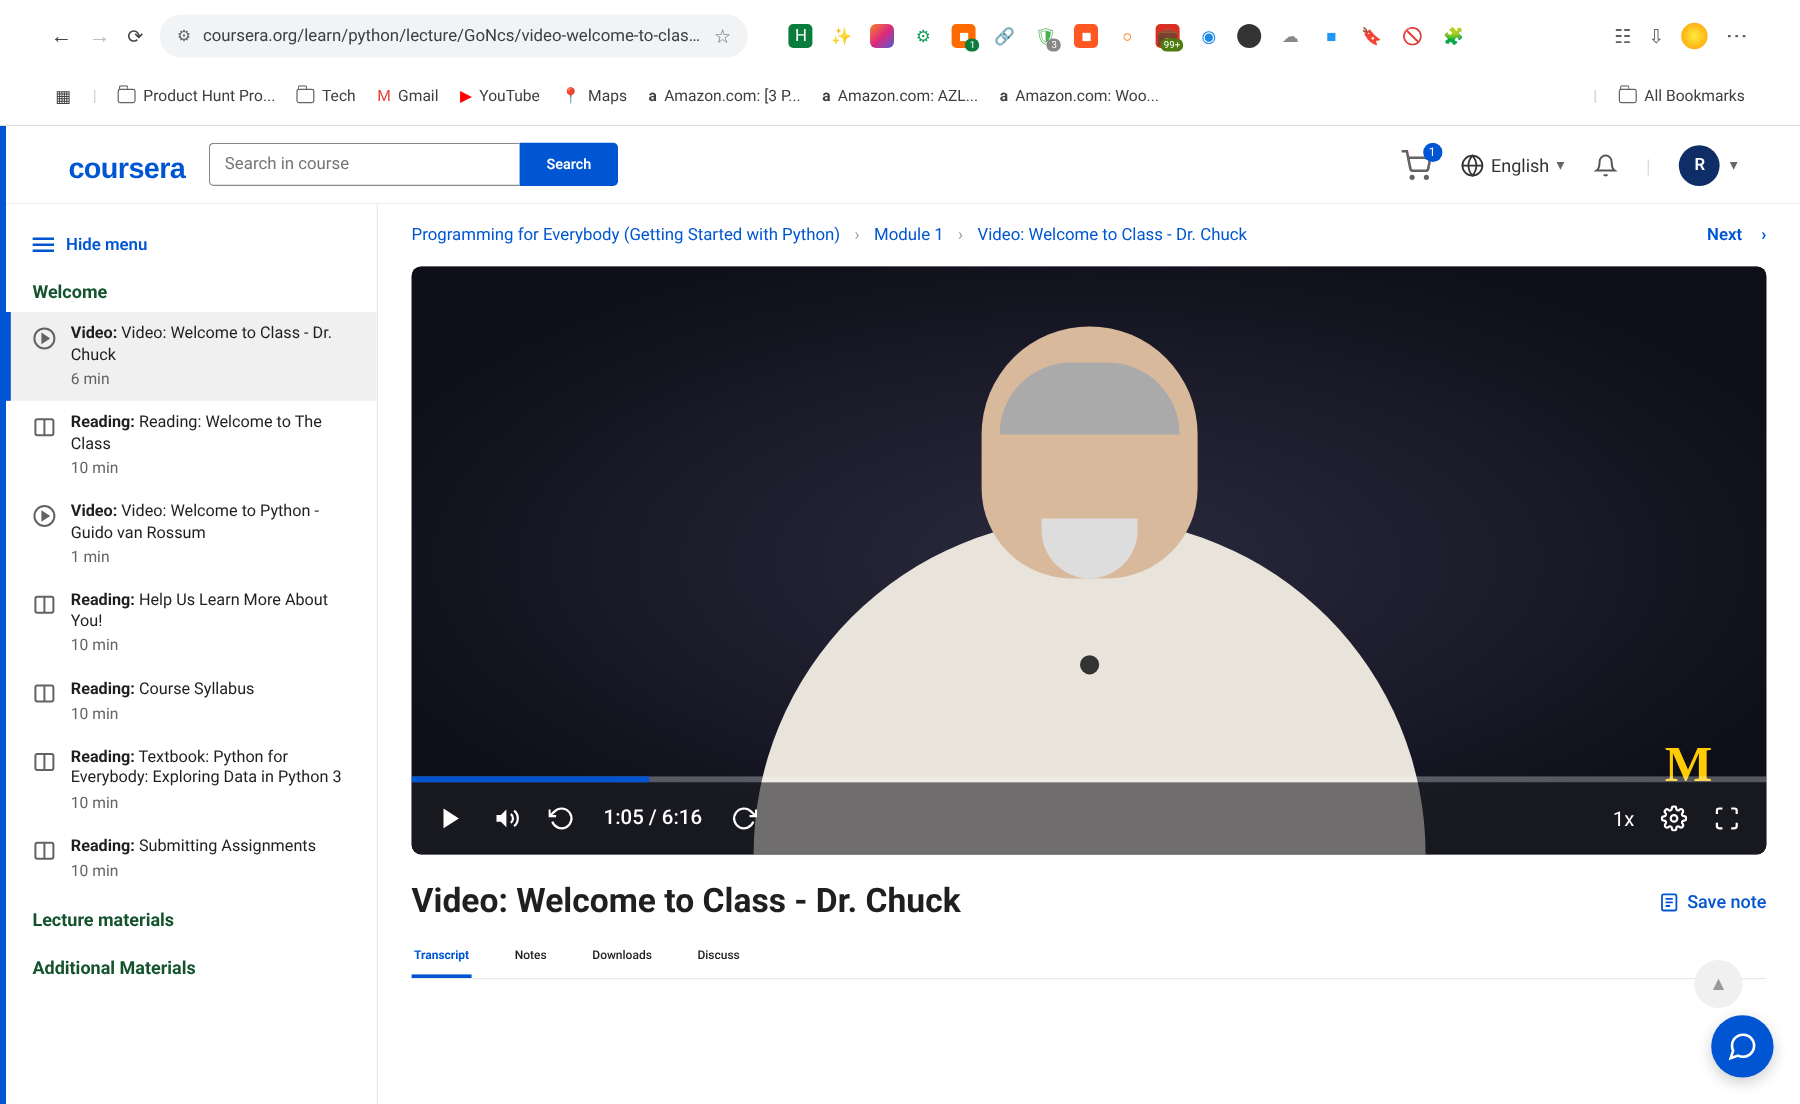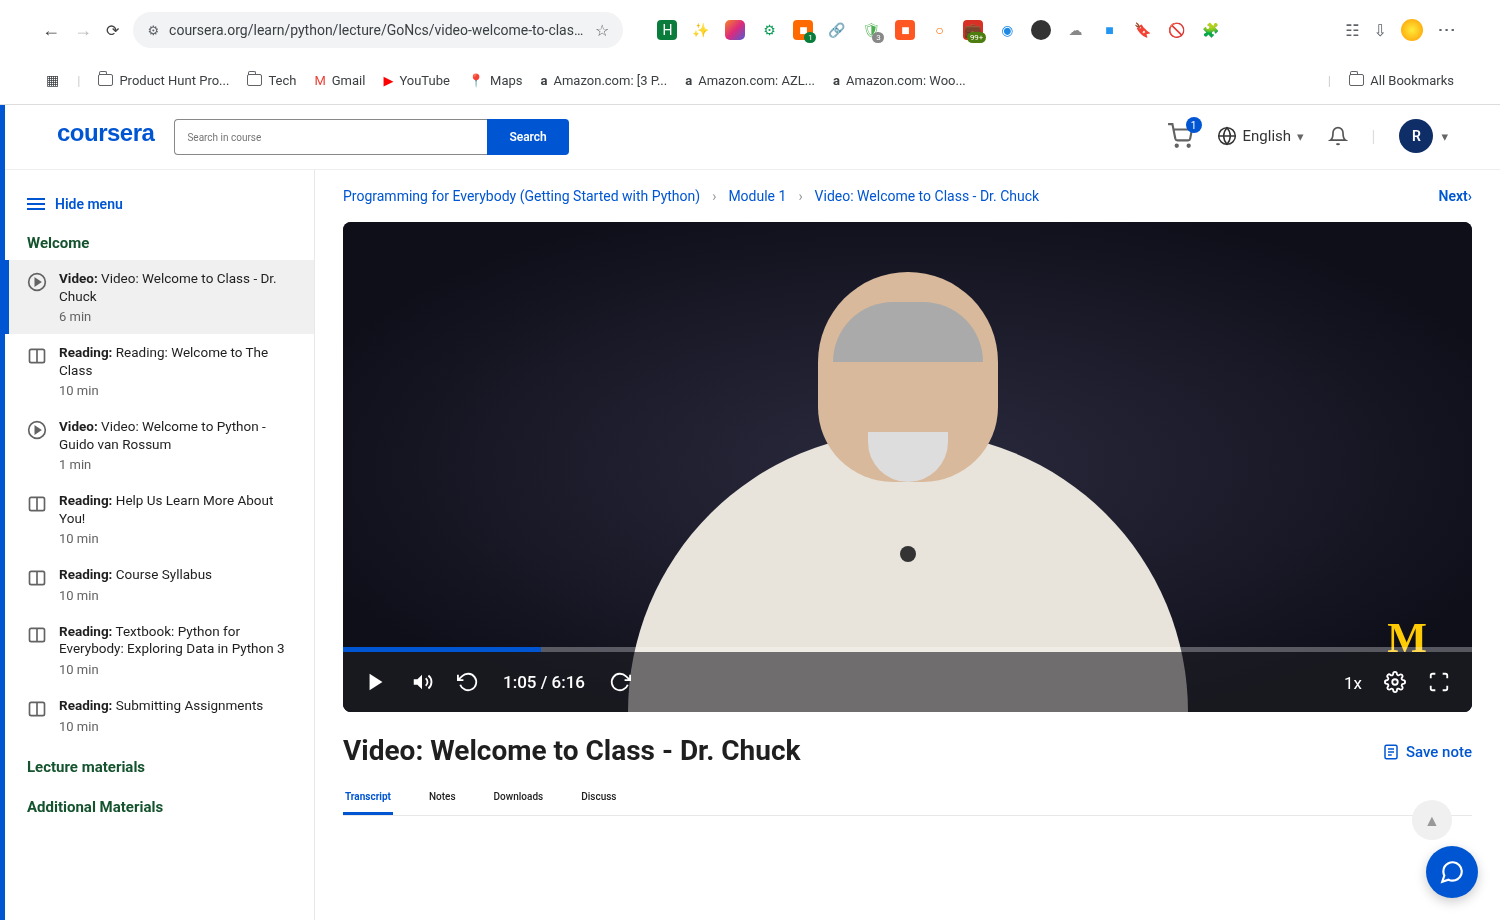--- a/index.html
+++ b/index.html
@@ -16,24 +16,24 @@
 .ext-row{display:flex;align-items:center;gap:14px;margin-left:20px}
 .ext-icon{width:20px;height:20px;display:flex;align-items:center;justify-content:center;font-size:14px;border-radius:4px;position:relative}
 .ext-badge{position:absolute;bottom:-3px;right:-3px;background:#4d7c0f;color:#fff;font-size:8px;border-radius:6px;padding:0 3px;min-width:12px;text-align:center;line-height:11px}
 .browser-menu{margin-left:auto;display:flex;align-items:center;gap:14px}
 .dots{color:#5f6368;font-size:18px;writing-mode:vertical-lr}
 .bookmarks-bar{display:flex;align-items:center;padding:4px 46px;gap:18px;height:40px;font-size:13px;color:#3c4043}
 .bm-item{display:flex;align-items:center;gap:6px;cursor:pointer}
 .bm-sep{color:#ccc}
 .all-bm{margin-left:auto;display:flex;align-items:center;gap:6px}
 .app{position:relative;height:815px;background:#fff;border-left:5px solid #0056d2}
-.header{display:flex;align-items:flex-start;padding:14px 52px;height:65px;border-bottom:1px solid #eee}
+.header{display:flex;align-items:flex-end;padding:14px 52px;height:65px;border-bottom:1px solid #eee}
 .logo{color:#0056d2;font-weight:700;font-size:24px;letter-spacing:-0.5px;font-family:Arial,sans-serif}
 .search-wrap{display:flex;margin-left:20px}
-.search-input{width:313px;height:36px;border:1px solid #888;border-right:none;padding:0 12px;font-size:10px;border-radius:4px 0 0 4px}
+.search-input{width:259px;height:36px;border:1px solid #888;border-right:none;padding:0 12px;font-size:14px;border-radius:4px 0 0 4px}
 .search-btn{background:#0056d2;color:#fff;border:none;padding:0 22px;font-size:12px;font-weight:600;border-radius:0 4px 4px 0;cursor:pointer}
 .header-right{margin-left:auto;display:flex;align-items:center;gap:24px}
 .cart{position:relative;color:#636363;font-size:22px}
 .cart-badge{position:absolute;top:-6px;right:-9px;background:#0056d2;color:#fff;font-size:10px;border-radius:50%;width:16px;height:16px;display:flex;align-items:center;justify-content:center}
 .lang{display:flex;align-items:center;gap:6px;color:#333;font-size:15px}
 .bell{color:#555;font-size:18px}
 .avatar{width:34px;height:34px;border-radius:50%;background:#0f2d66;color:#fff;display:flex;align-items:center;justify-content:center;font-size:14px;font-weight:600}
 .avatar-wrap{display:flex;align-items:center;gap:8px}
 .chev{color:#666;font-size:13px}
 .content{display:flex;height:750px}
@@ -44,21 +44,21 @@
 .item.active{background:#f0f0f0;border-left:4px solid #0056d2;padding-left:18px}
 .item-icon{width:20px;height:20px;flex-shrink:0;margin-top:2px;color:#636363}
 .item-body{flex:1}
 .item-title{font-size:13.5px;line-height:1.3;color:#1f1f1f}
 .item-title b{font-weight:700}
 .item-dur{font-size:13px;color:#636363;margin-top:4px}
 .main{flex:1;padding:18px 28px;overflow-y:auto}
 .breadcrumb{display:flex;align-items:center;gap:12px;font-size:14px;margin-bottom:18px}
 .bc-link{color:#0056d2;cursor:pointer}
 .bc-sep{color:#999}
-.next-btn{margin-left:auto;color:#0056d2;font-weight:600;display:flex;align-items:center;gap:0;cursor:pointer}
+.next-btn{margin-left:auto;color:#0056d2;font-weight:600;display:flex;align-items:center;gap:16px;cursor:pointer}
 .video{position:relative;width:100%;height:490px;background:#1a1a2e;border-radius:8px;overflow:hidden}
 .video-bg{position:absolute;inset:0;background:radial-gradient(ellipse at center,#2a2a3e 0%,#0f0f1a 80%)}
 .person{position:absolute;bottom:0;left:50%;transform:translateX(-50%);width:620px;height:460px}
 .head{position:absolute;top:20px;left:50%;transform:translateX(-50%);width:180px;height:210px;background:#d9b99b;border-radius:90px 90px 75px 75px}
 .hair{position:absolute;top:30px;left:50%;transform:translateX(-50%);width:150px;height:60px;background:#aaa;border-radius:60px 60px 0 0}
 .beard{position:absolute;top:160px;left:50%;transform:translateX(-50%);width:80px;height:50px;background:#ddd;border-radius:0 0 40px 40px}
 .body-p{position:absolute;bottom:0;left:50%;transform:translateX(-50%);width:560px;height:280px;background:#e8e4dc;border-radius:280px 280px 0 0}
 .mic{position:absolute;bottom:150px;left:50%;transform:translateX(-50%);width:16px;height:16px;background:#333;border-radius:50%}
 .watermark{position:absolute;bottom:50px;right:45px;color:#ffcb05;font-weight:900;font-size:42px;font-family:Georgia,serif}
 .progress{position:absolute;bottom:60px;left:0;right:0;height:5px;background:rgba(255,255,255,.3)}

